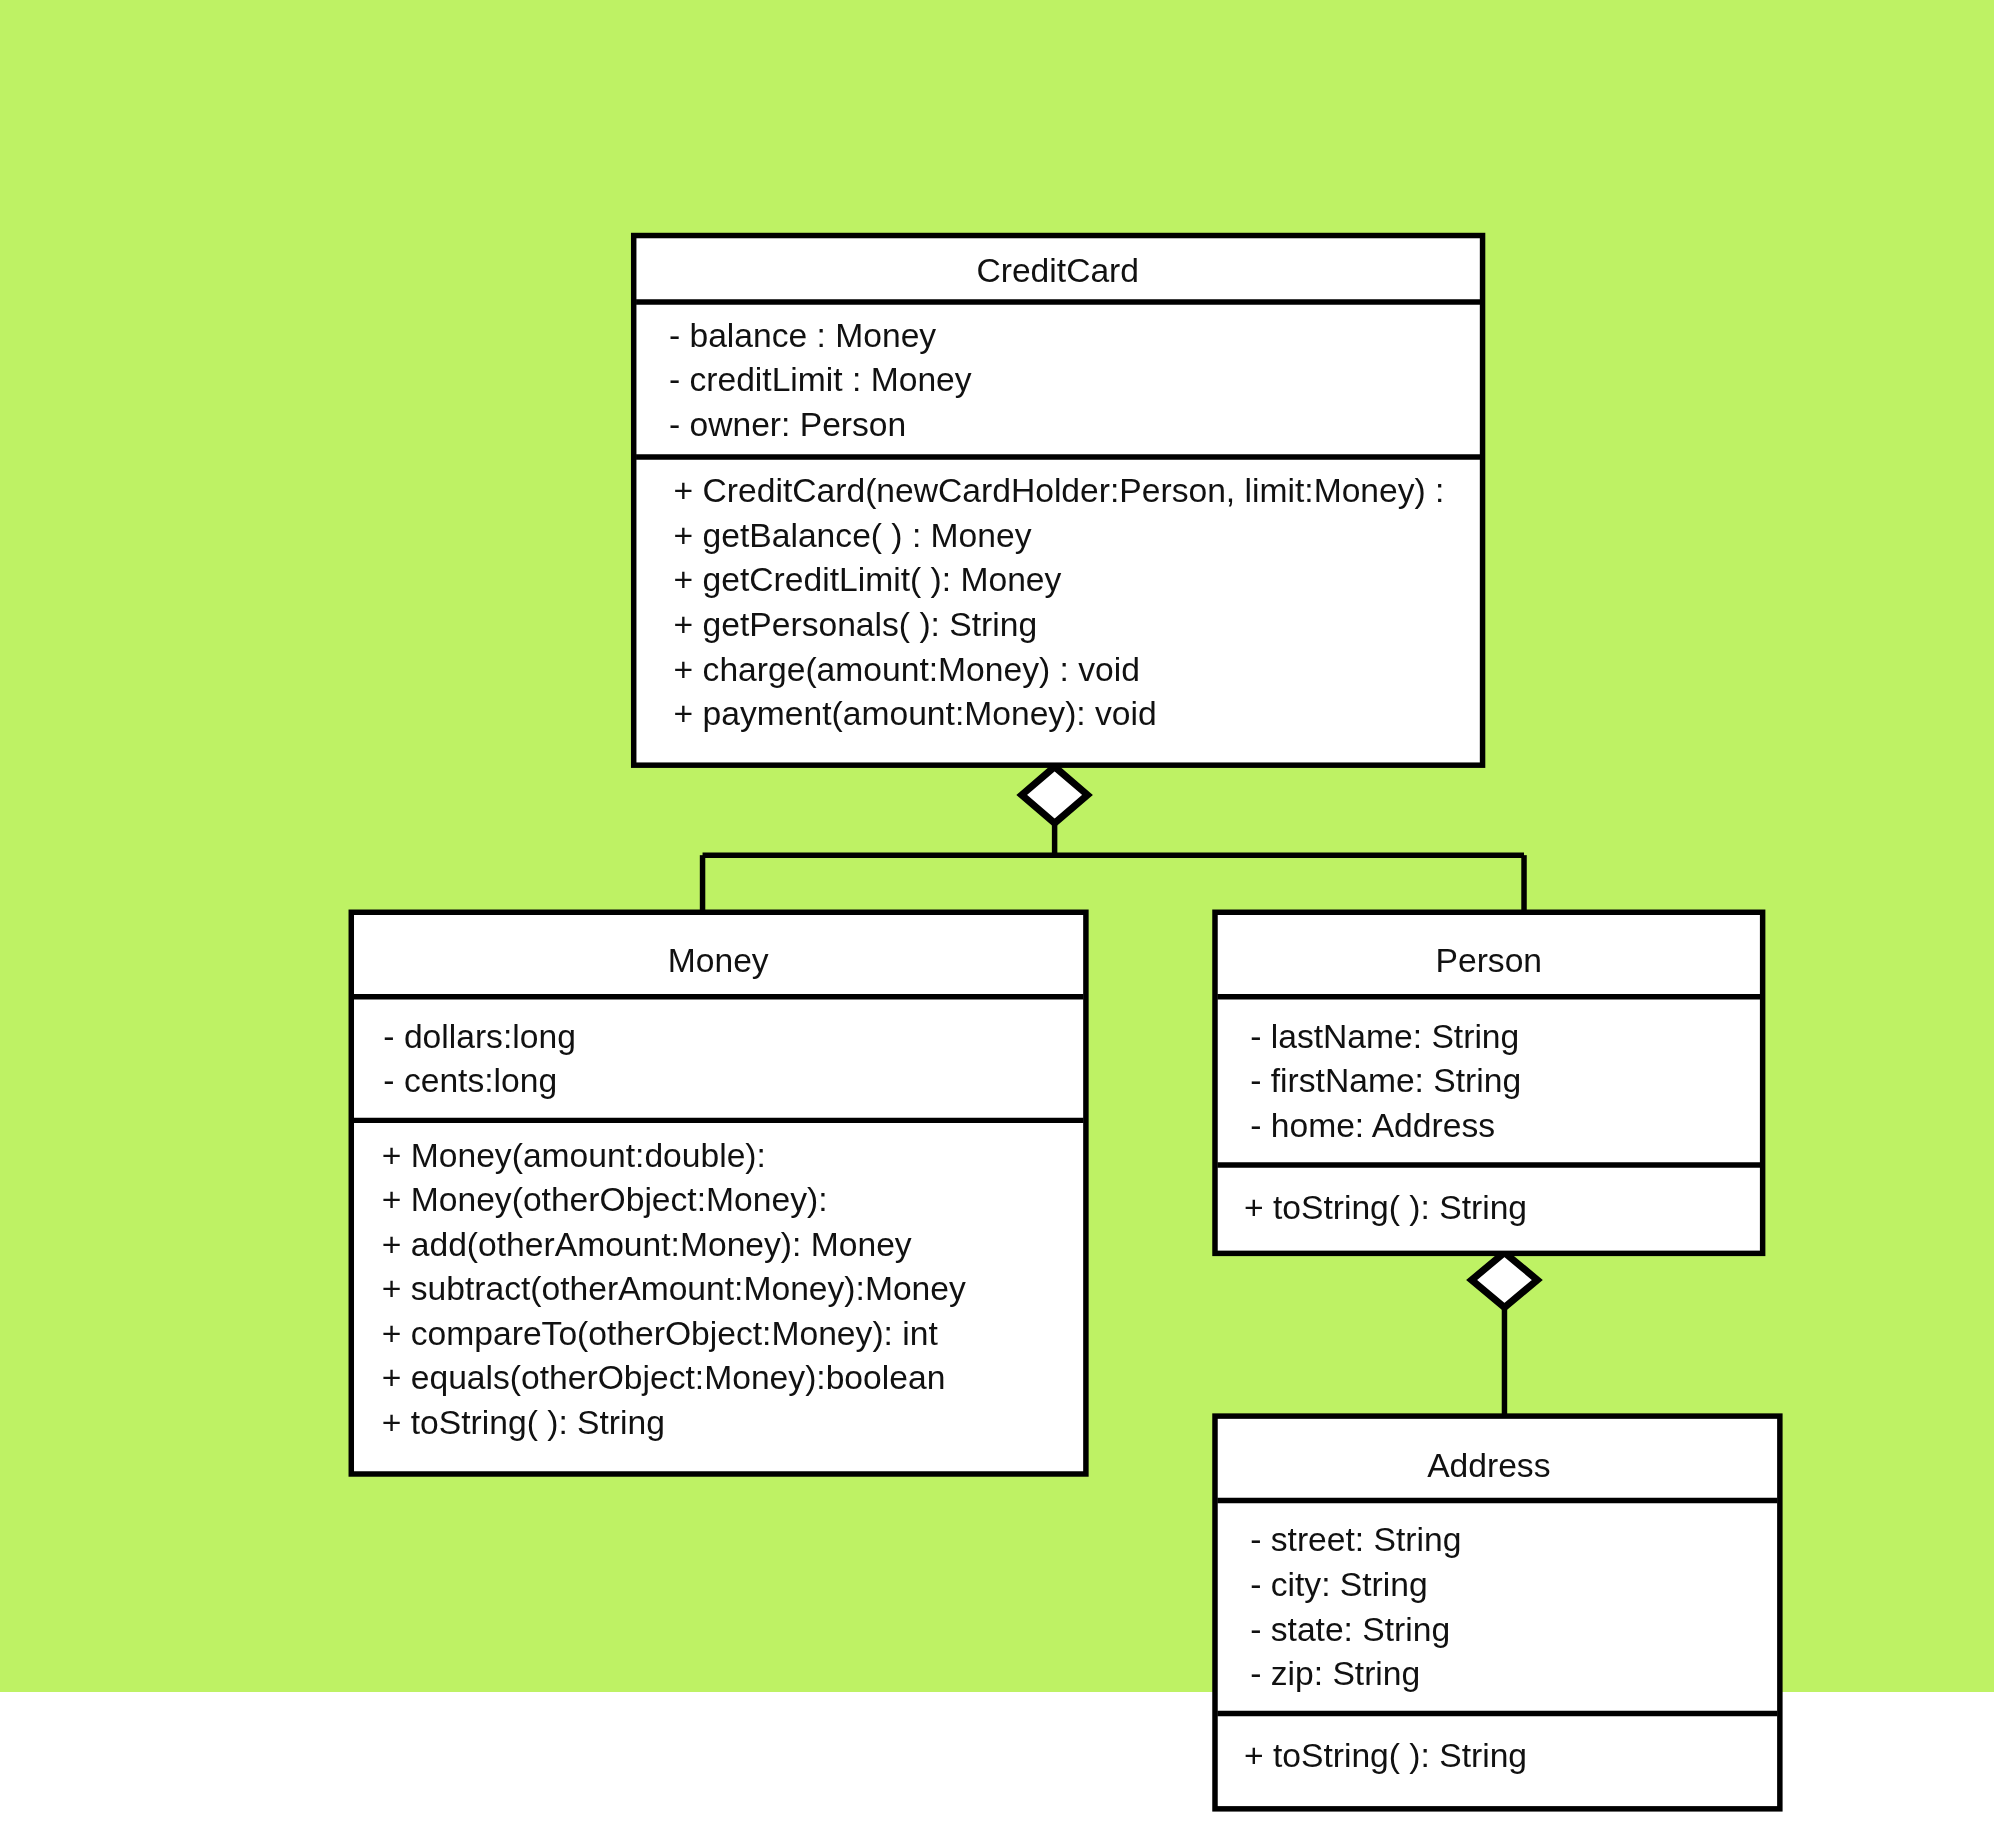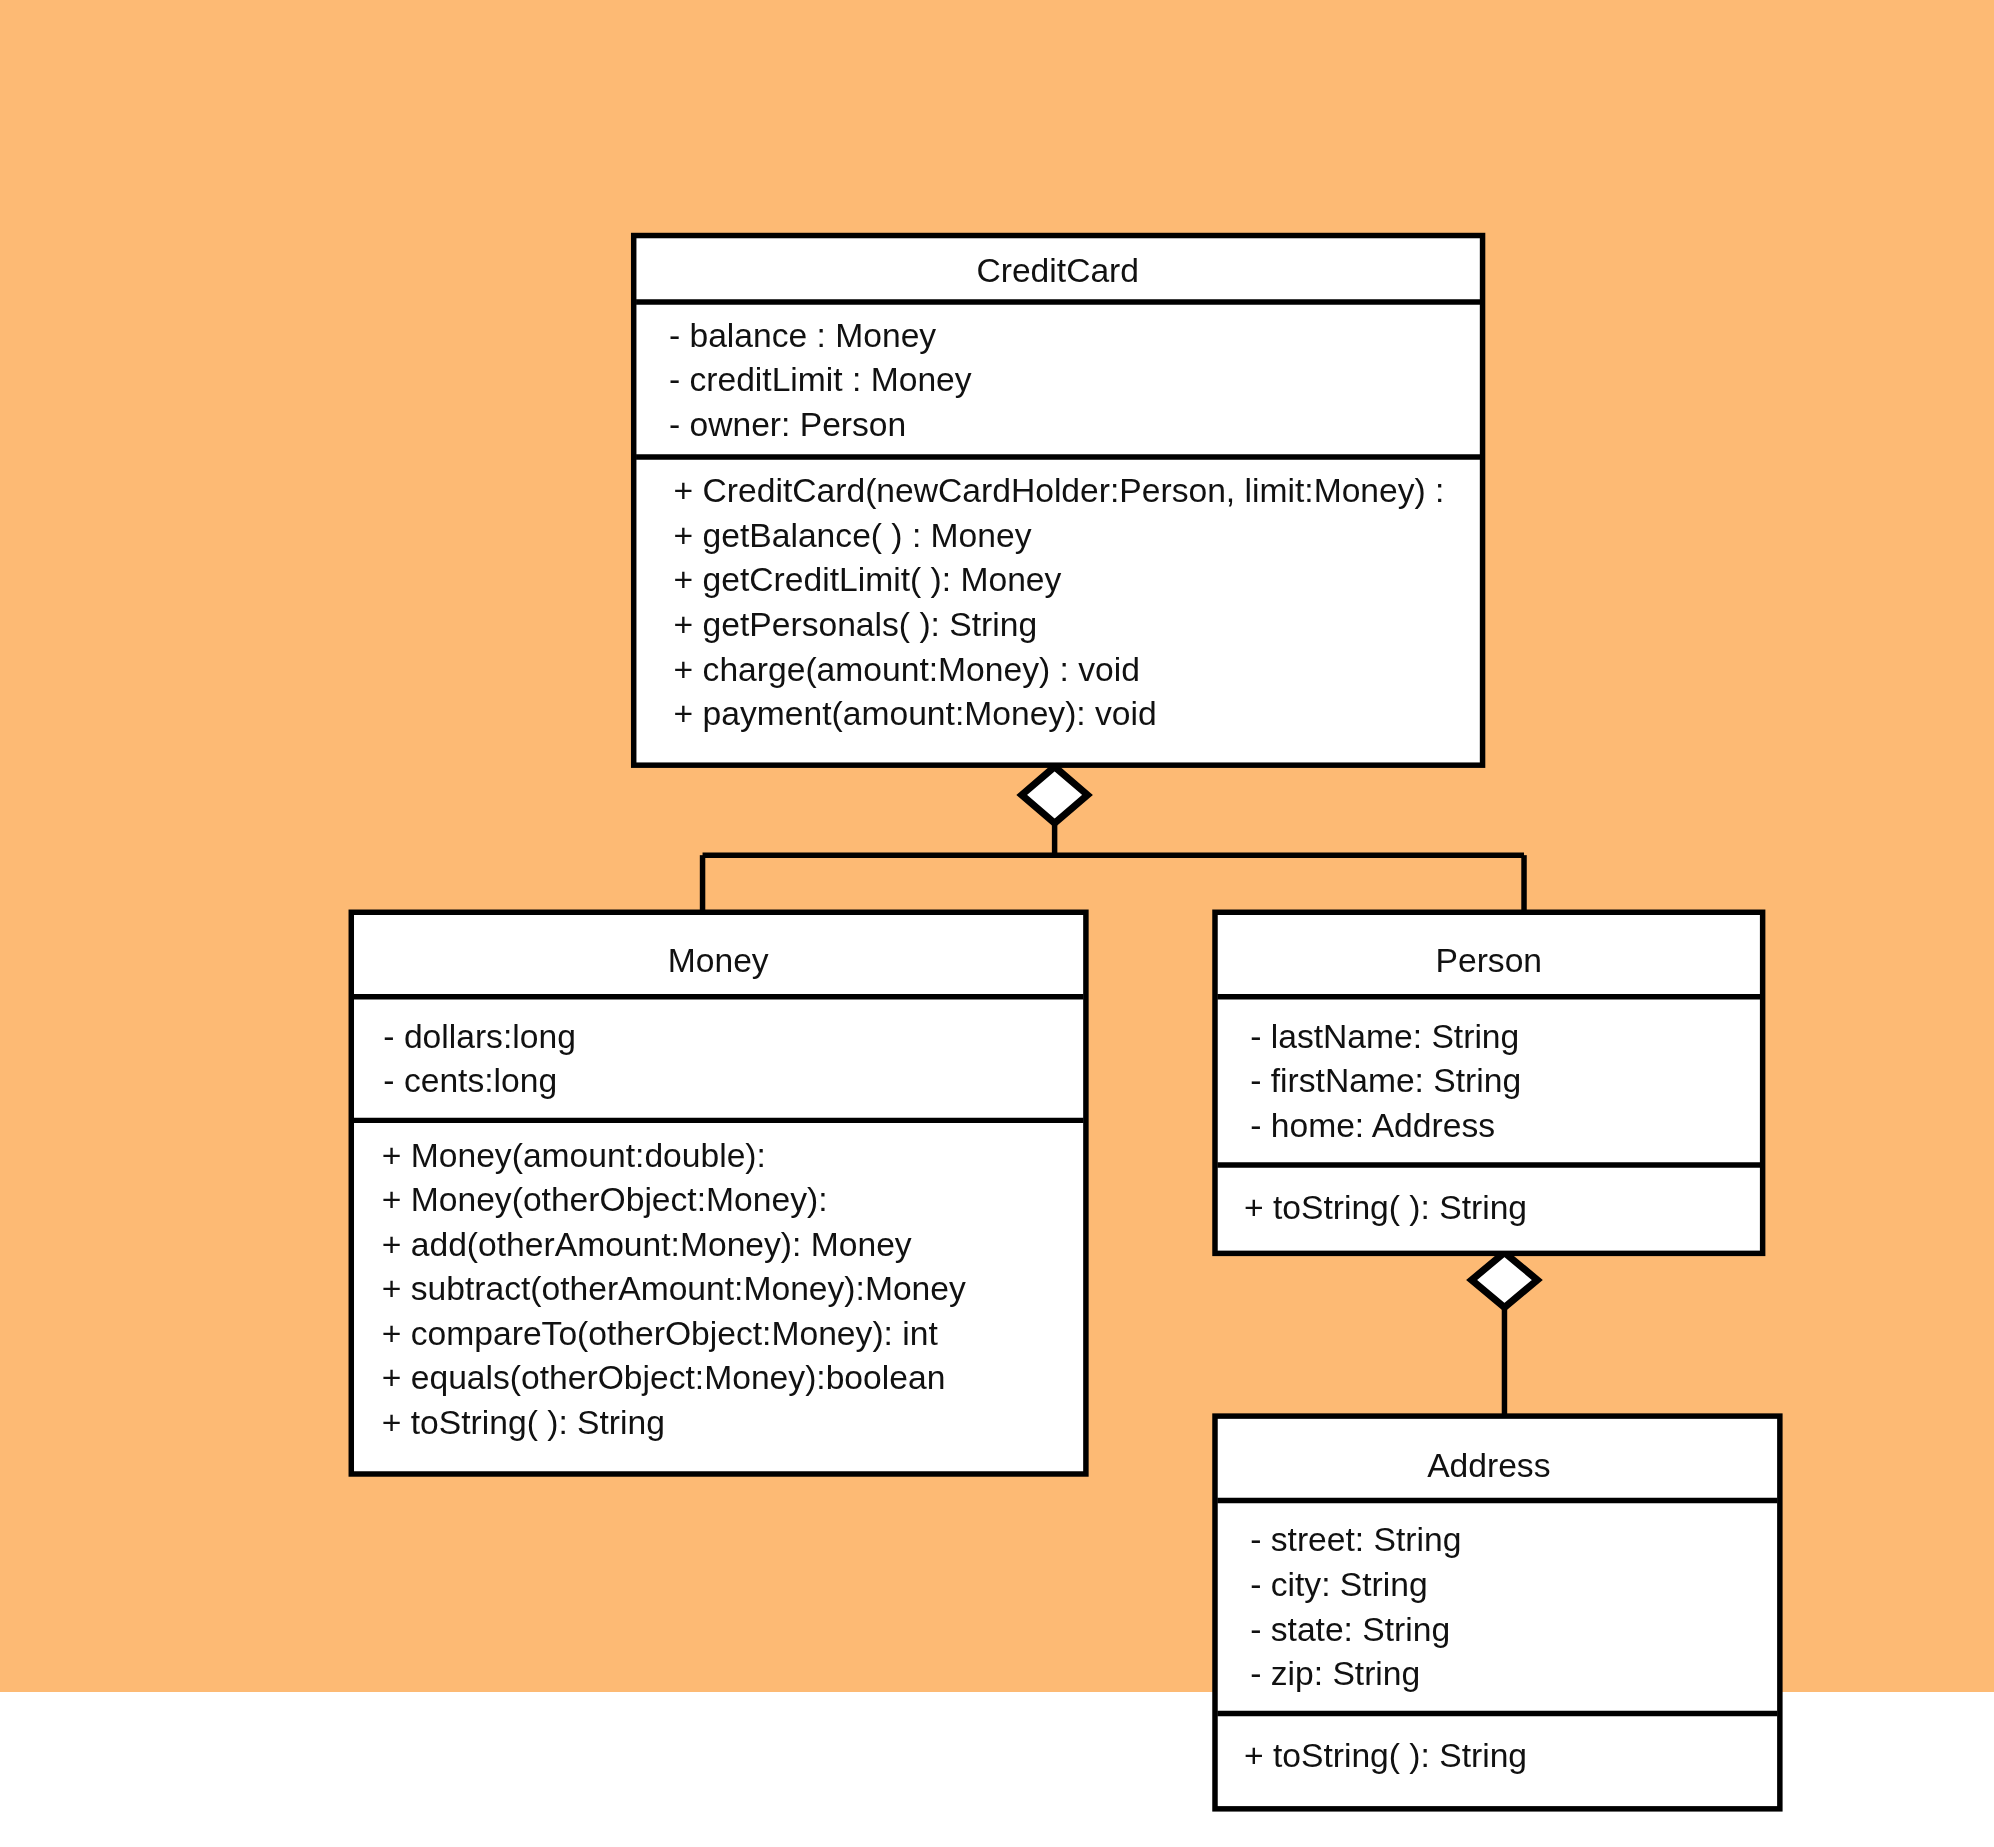--- a/index.html
+++ b/index.html
@@ -10,21 +10,21 @@
   body {
     width: 1995px;
     height: 1848px;
     font-family: "Liberation Sans", sans-serif;
     overflow: hidden;
   }
   #diagram-root {
     position: relative;
     width: 1995px;
     height: 1692px;
-    background: #fdba74;
+    background: #bef264;
   }
   svg#uml {
     position: absolute;
     top: 0;
     left: 0;
     width: 1995px;
     height: 1848px;
     display: block;
   }
   .box-fill   { fill: #ffffff; }

